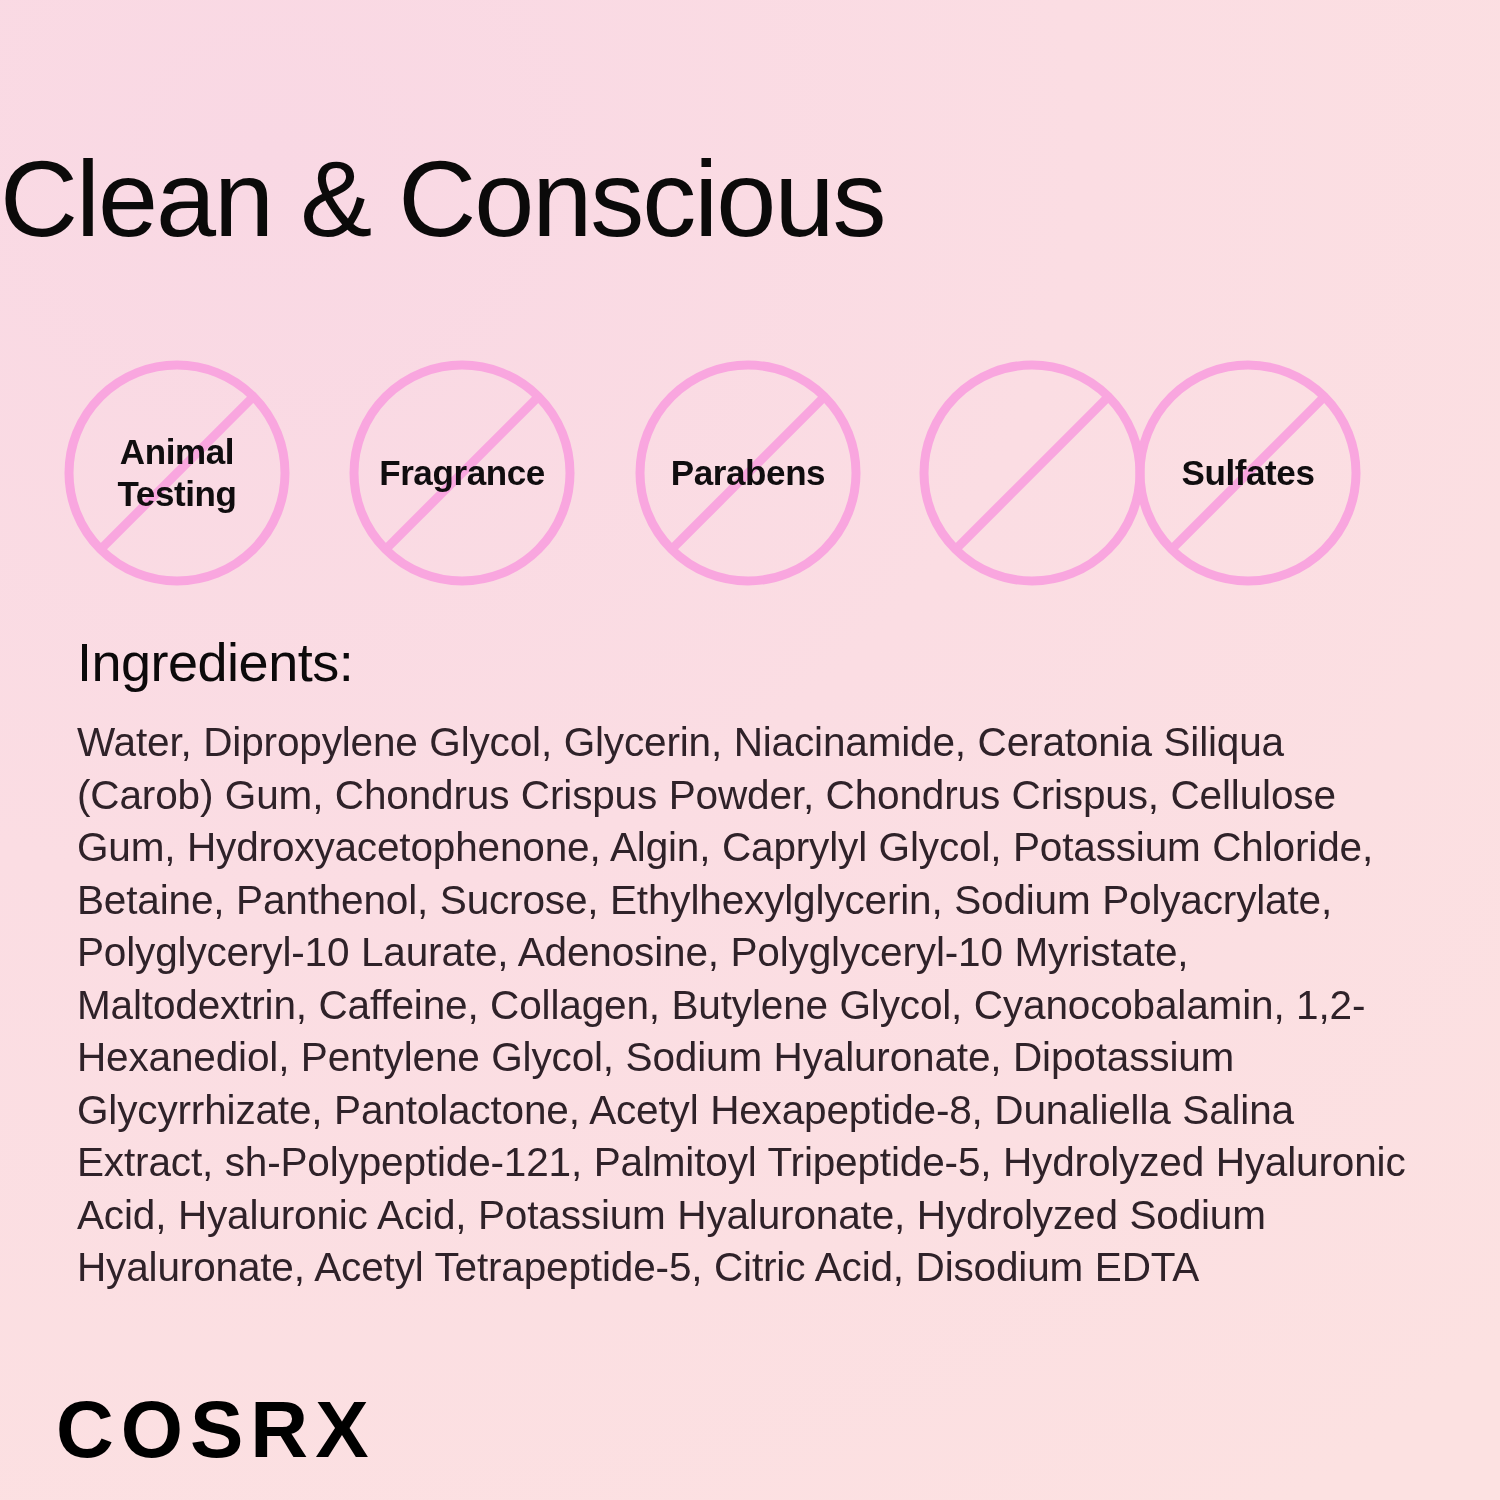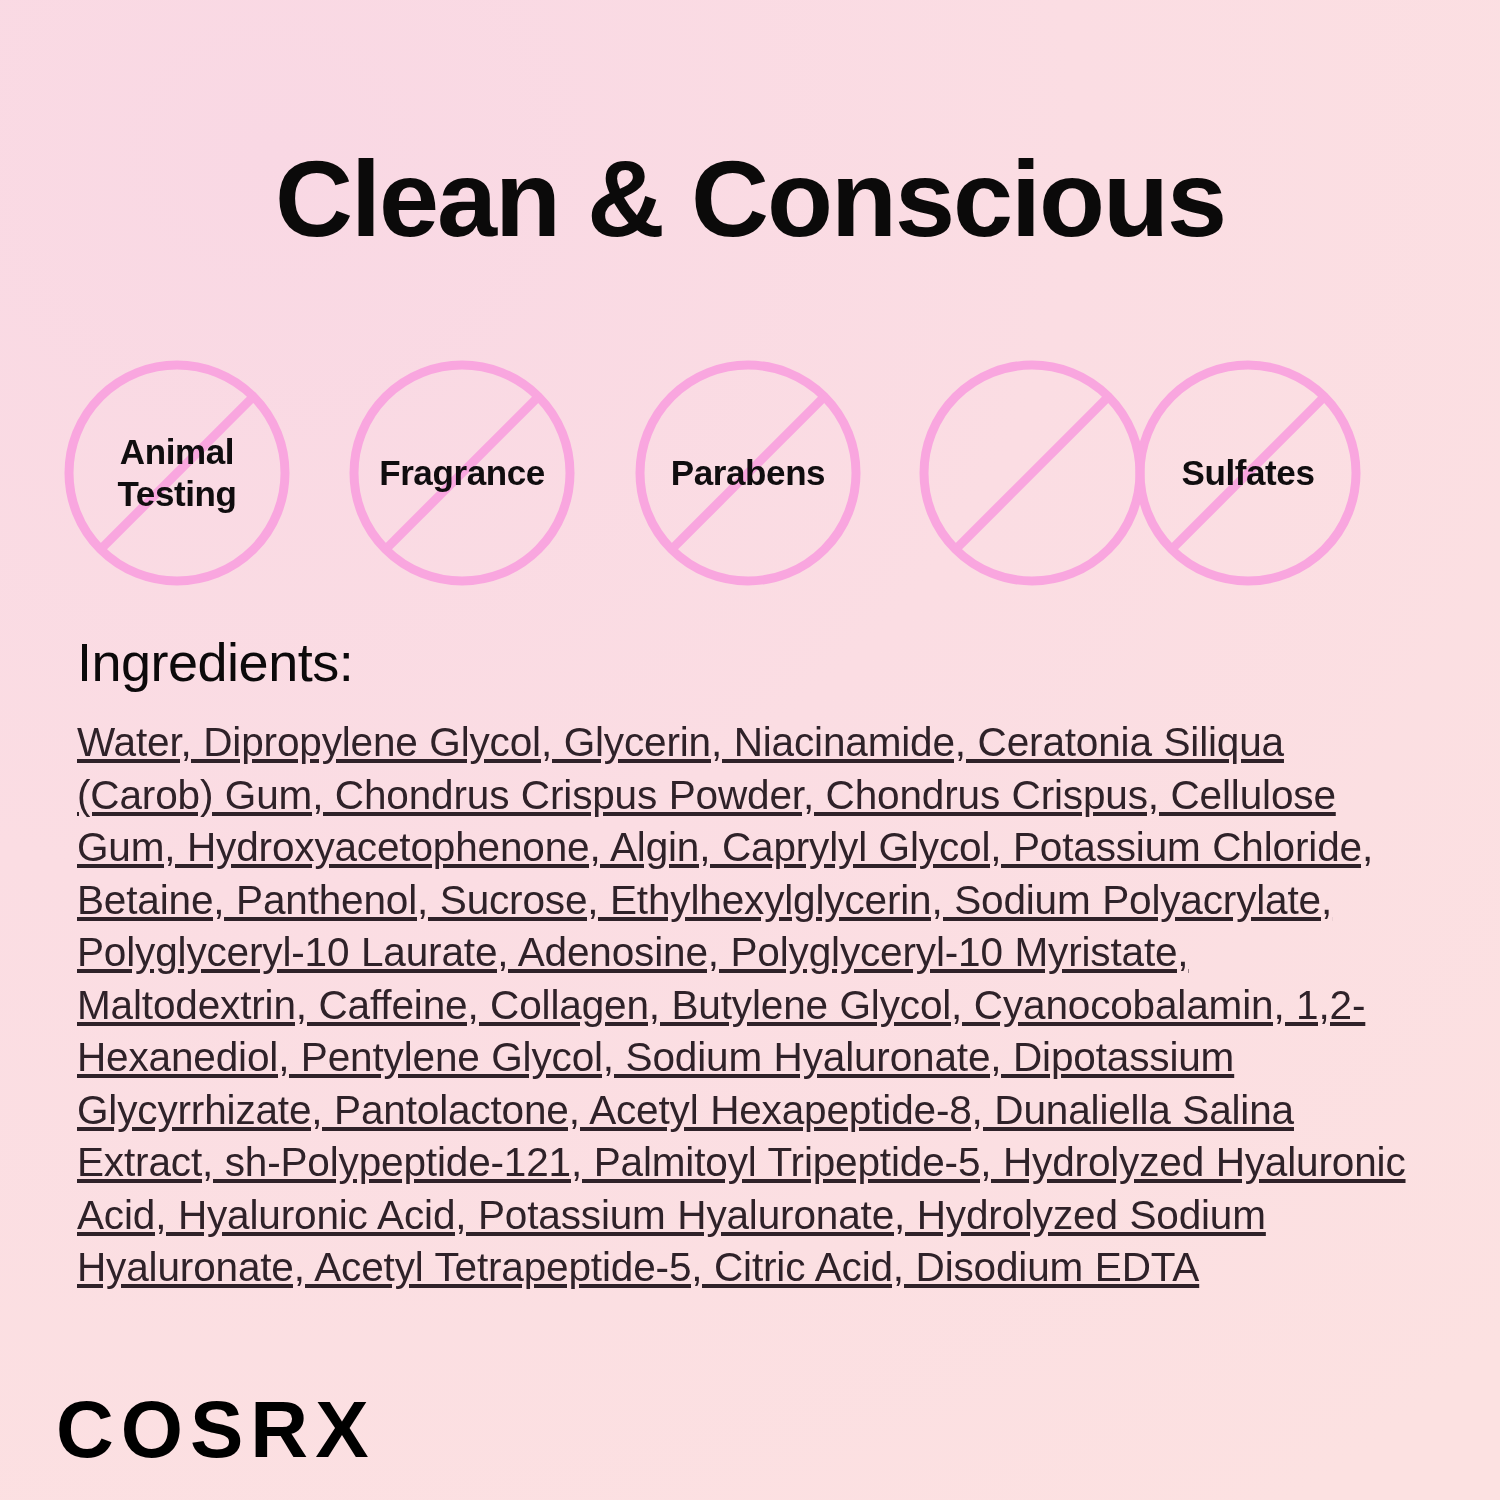--- a/index.html
+++ b/index.html
@@ -22,23 +22,22 @@
       radial-gradient(ellipse 120% 110% at 18% 10%, #f9d8e4 0%, #fbdde3 45%, #fce1e1 100%);
     overflow: hidden;
   }
 
   
   .title {
     position: absolute;
     top: 143px;
     left: 0;
     width: 1500px;
-    text-align: center;
     font-family: "Liberation Sans", sans-serif;
-    font-weight: bold;
+    font-weight: normal;
     font-size: 108px;
     line-height: 112px;
     letter-spacing: -2px;
     color: #0b0a0a;
     white-space: nowrap;
   }
 
   
   .badges {
     position: absolute;
@@ -100,21 +99,20 @@
     top: 716px;
     left: 77px;
     width: 1348px;
     font-family: "Liberation Sans", sans-serif;
     font-weight: normal;
     font-size: 40.5px;
     line-height: 52.5px;
     letter-spacing: -0.15px;
     color: #2f2229;
     word-spacing: 0.5px;
-    text-decoration: underline;
   }
 
   
   .logo {
     position: absolute;
     top: 1378px;
     left: 56px;
     font-family: "Liberation Sans", sans-serif;
     font-weight: bold;
     font-size: 80px;

